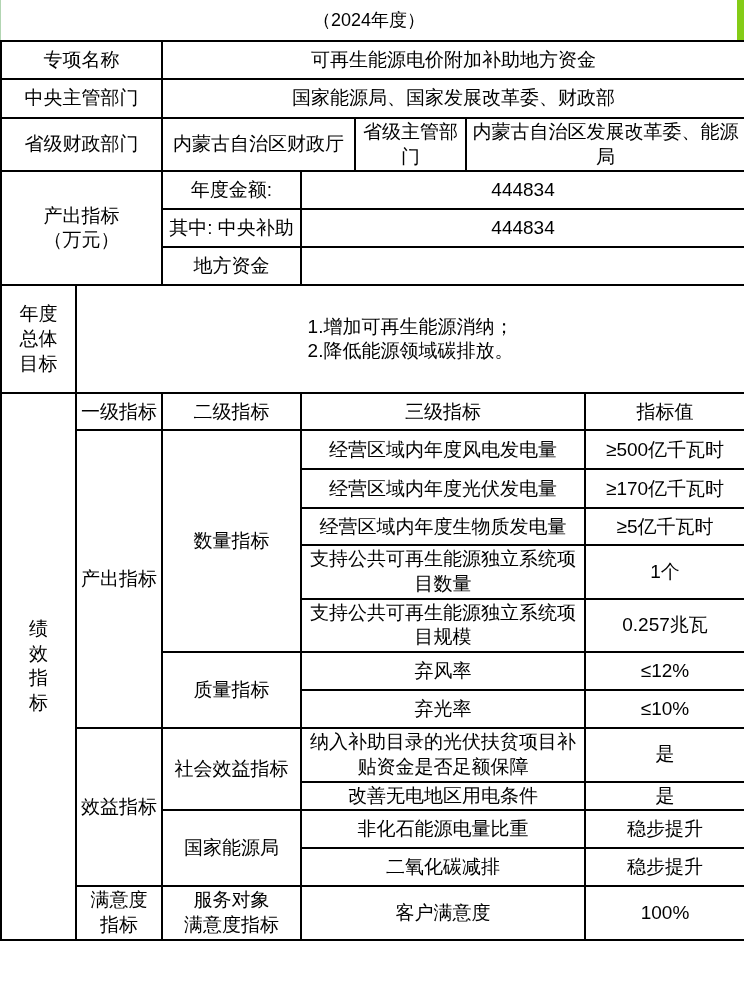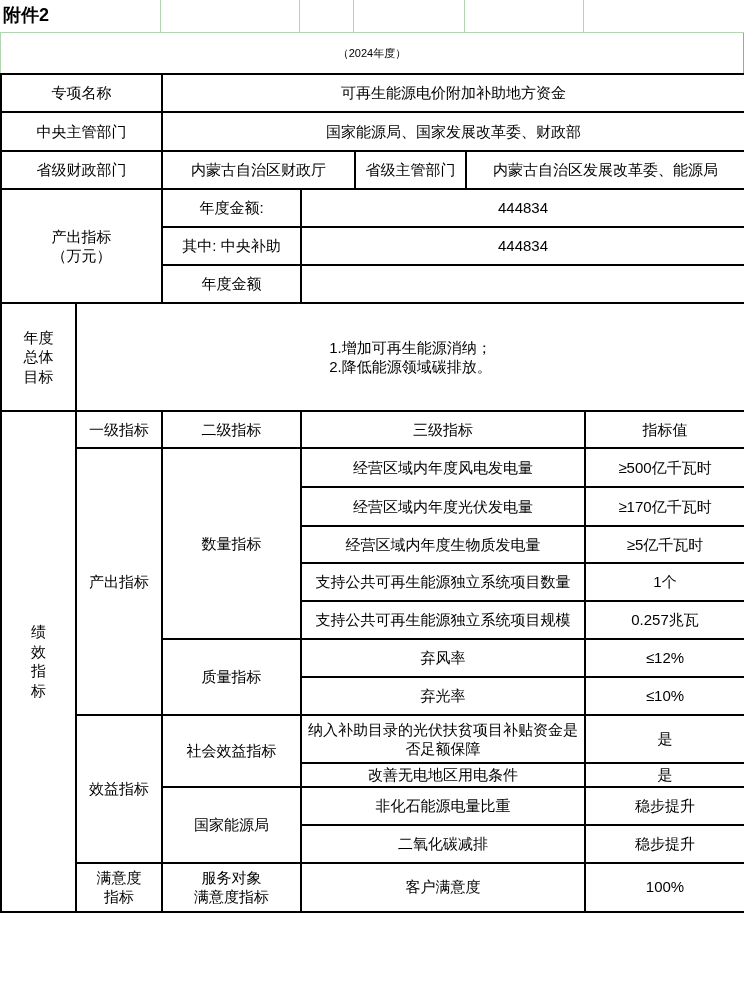--- a/index.html
+++ b/index.html
@@ -21,52 +21,44 @@
     font-weight:700;font-size:18px;line-height:31px;padding-left:3px;
     white-space:nowrap;
   }
   .title-row{
     height:70px;border-left:1px solid #b2d5b2;border-right:1px solid #b2d5b2;
     border-bottom:1px solid #b2d5b2;box-sizing:border-box;
     display:flex;align-items:center;justify-content:center;
     font-size:30px;font-weight:700;letter-spacing:2px;white-space:nowrap;
   }
   .date-row{
-    height:40px;border-left:1px solid #b2d5b2;border-right:1px solid #84cc16;
+    height:40px;border-left:1px solid #b2d5b2;border-right:7px solid #84cc16;
     box-sizing:border-box;display:flex;align-items:center;justify-content:center;
-    font-size:11px;
+    font-size:18px;
   }
   
   table.main{
     width:744px;border-collapse:collapse;table-layout:fixed;
   }
   table.main td{
     border:2px solid #000;text-align:center;vertical-align:middle;
-    font-size:15px;line-height:1.3;padding:1px 2px;overflow:hidden;
+    font-size:19px;line-height:1.3;padding:1px 2px;overflow:hidden;
     word-break:break-all;
   }
   td.ta-l{text-align:left;padding-left:4px;}
   td.ta-r{text-align:right;padding-right:4px;}
   .preline{white-space:pre-line;}
   td.goal-content{text-align:left;padding-left:6px;}
   td.vertical-label{line-height:1.7;font-size:15px;}
 </style>
 </head>
 <body>
 
 <div class="sheet">
 
-  <div class="top-grid">
-    <div class="gcell gc1 attachment">附件2</div>
-    <div class="gcell gc2"></div>
-    <div class="gcell gc3"></div>
-    <div class="gcell gc4"></div>
-    <div class="gcell gc5"></div>
-    <div class="gcell gc6"></div>
-  </div>
 
 
   <div class="date-row">（2024年度）</div>
 
   <table class="main">
     <colgroup>
       <col style="width:75px">
         <col style="width:86px">
         <col style="width:139px">
       <col style="width:54px">
@@ -97,21 +89,21 @@
       <td colspan="2" rowspan="3" class="preline">产出指标
 （万元）</td>
       <td class="ta-l">年度金额:</td>
       <td colspan="4">444834</td>
     </tr>
     <tr style="height:38px">
       <td class="ta-r">其中: 中央补助</td>
       <td colspan="4">444834</td>
     </tr>
     <tr style="height:38px">
-      <td class="ta-r">年度金额</td>
+      <td class="ta-r">地方资金</td>
       <td colspan="4"></td>
     </tr>
 
     <tr style="height:108px">
       <td class="preline">年度
 总体
 目标</td>
       <td colspan="6" class="goal-content preline">1.增加可再生能源消纳；
 2.降低能源领域碳排放。</td>
     </tr>

